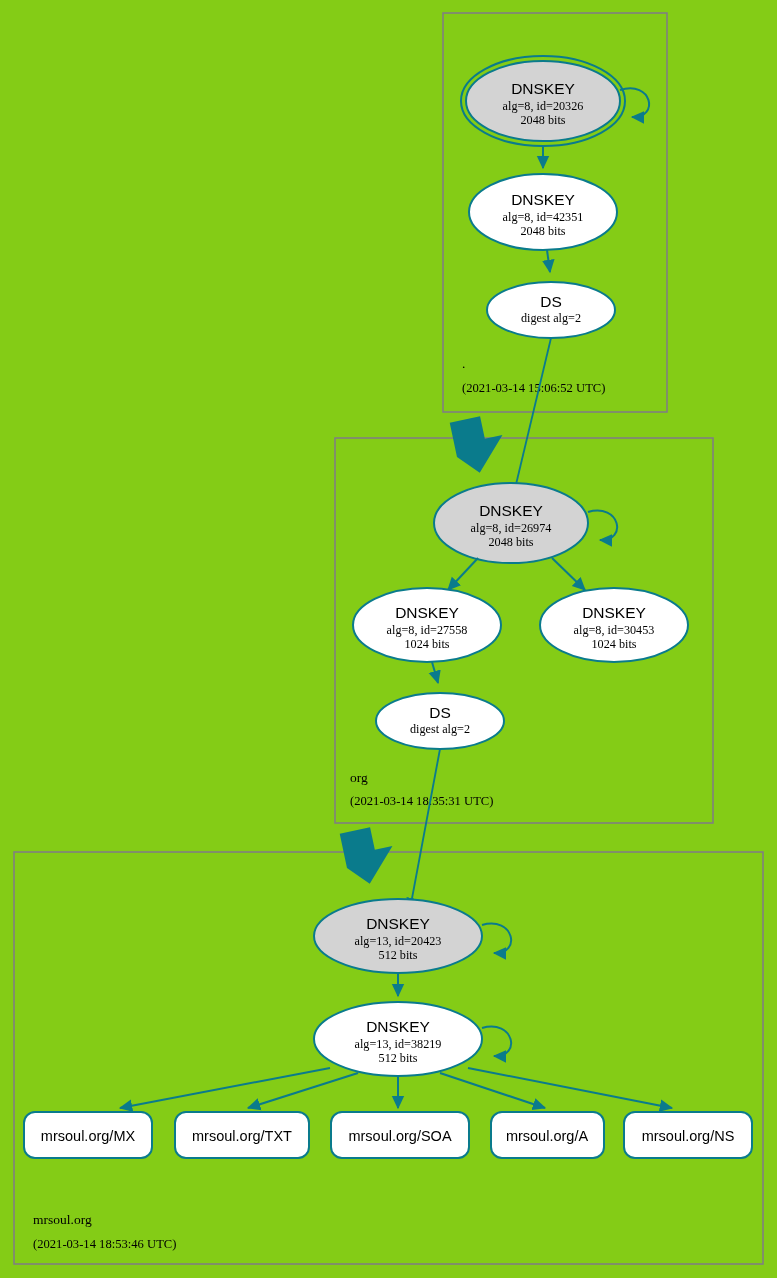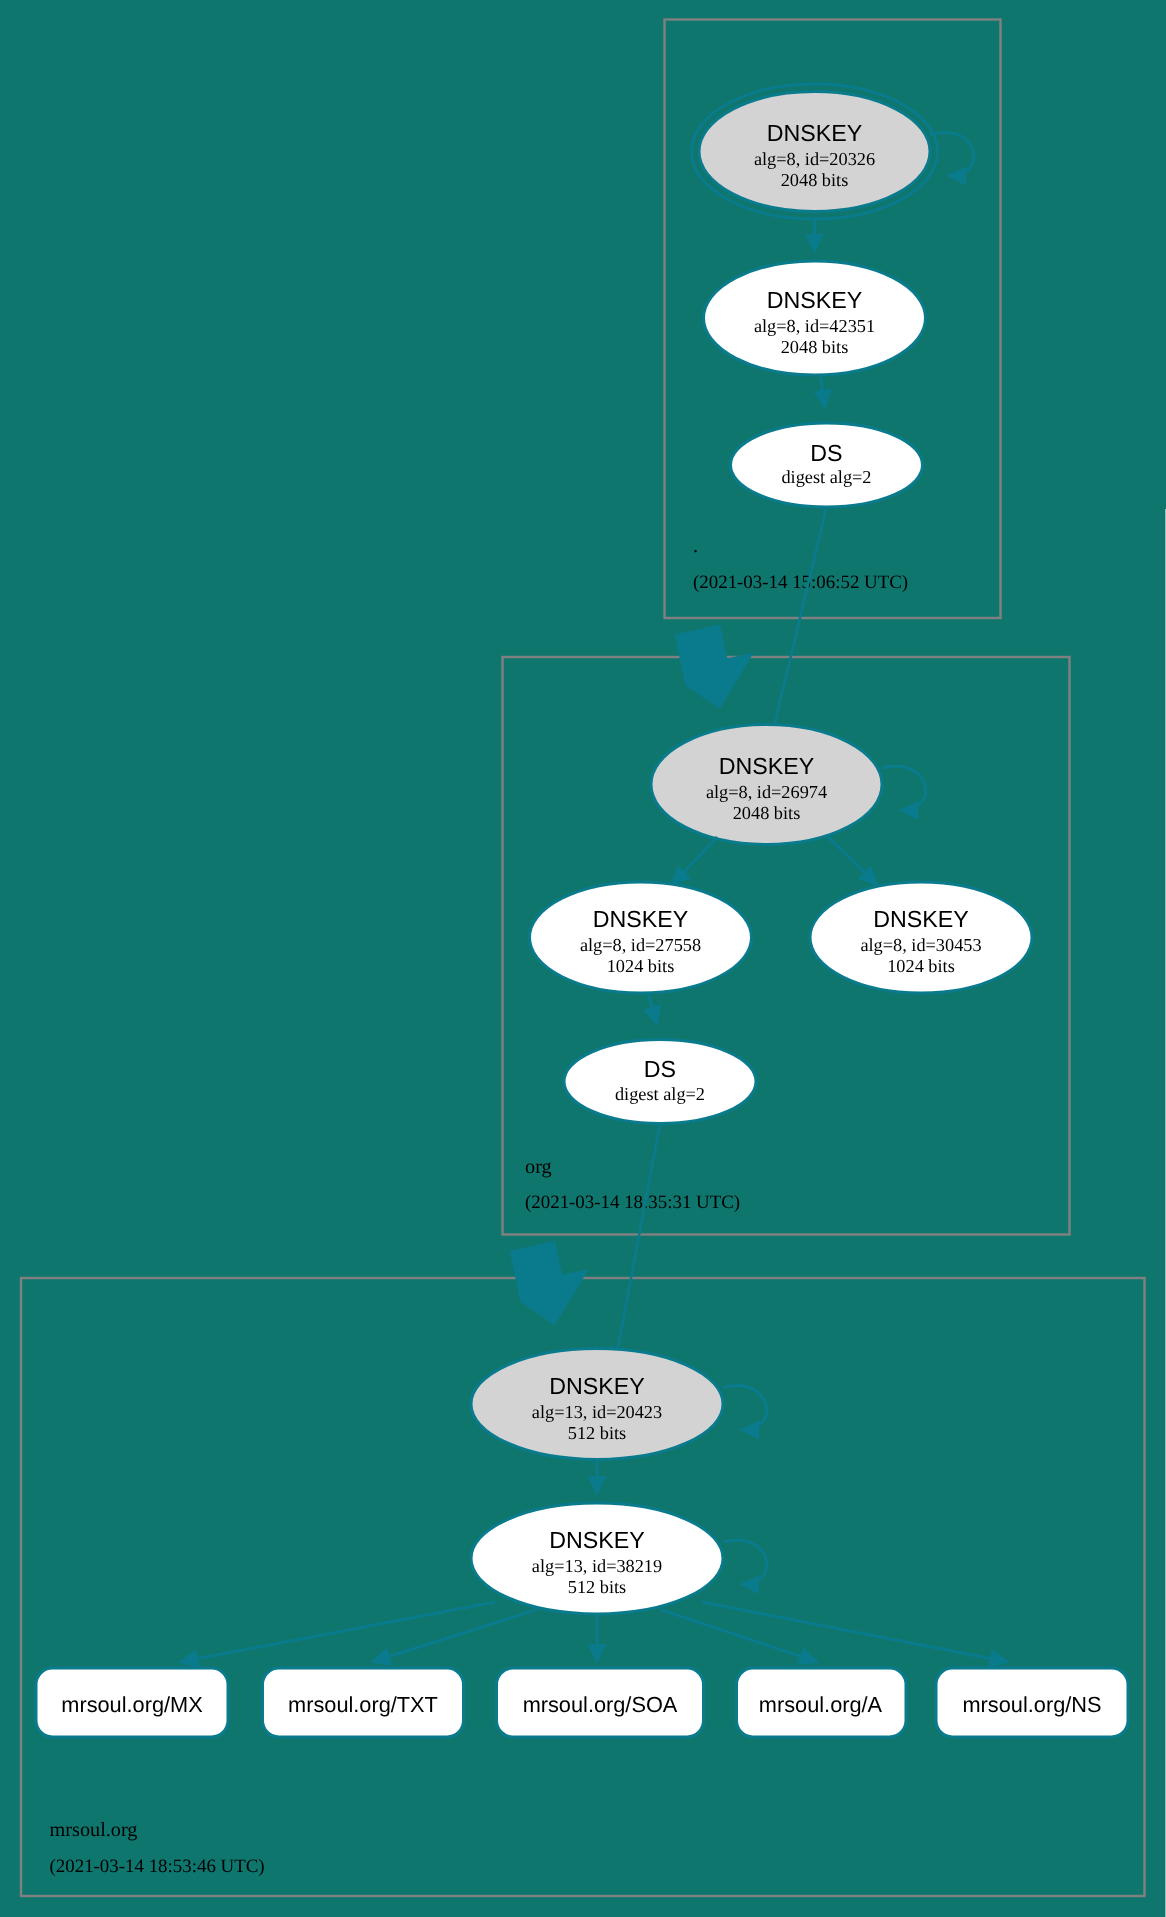--- a/index.html
+++ b/index.html
@@ -9,21 +9,21 @@
     background: #ffffff;
   }
   body {
     font-family: "Liberation Sans", sans-serif;
   }
   #stage {
     position: relative;
     width: 777px;
     height: 1278px;
     overflow: hidden;
-    background: #0f766e;
+    background: #84cc16;
   }
   #graph {
     position: absolute;
     left: 0;
     top: 0;
     width: 777px;
     height: 1278px;
   }
   .zone-box {
     fill: none;

